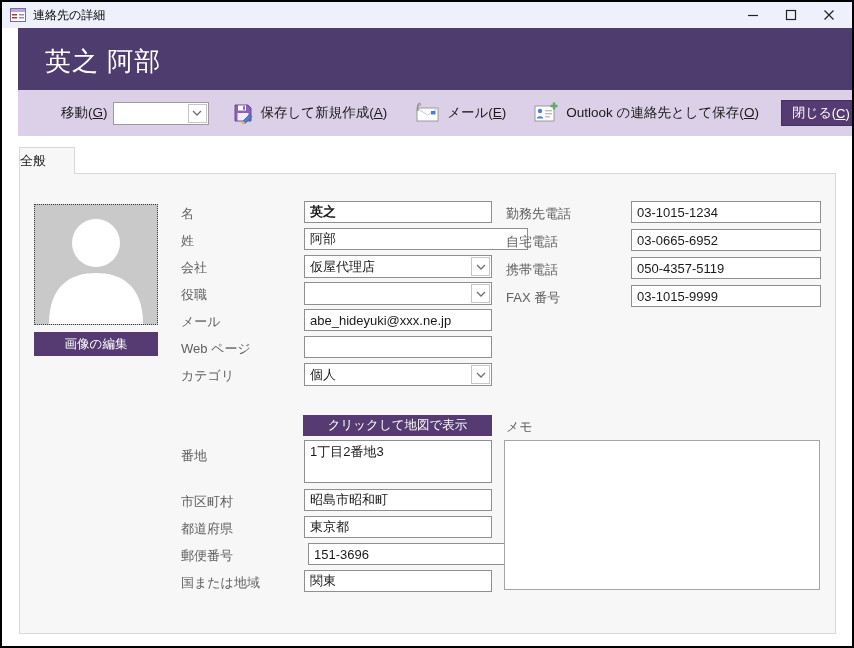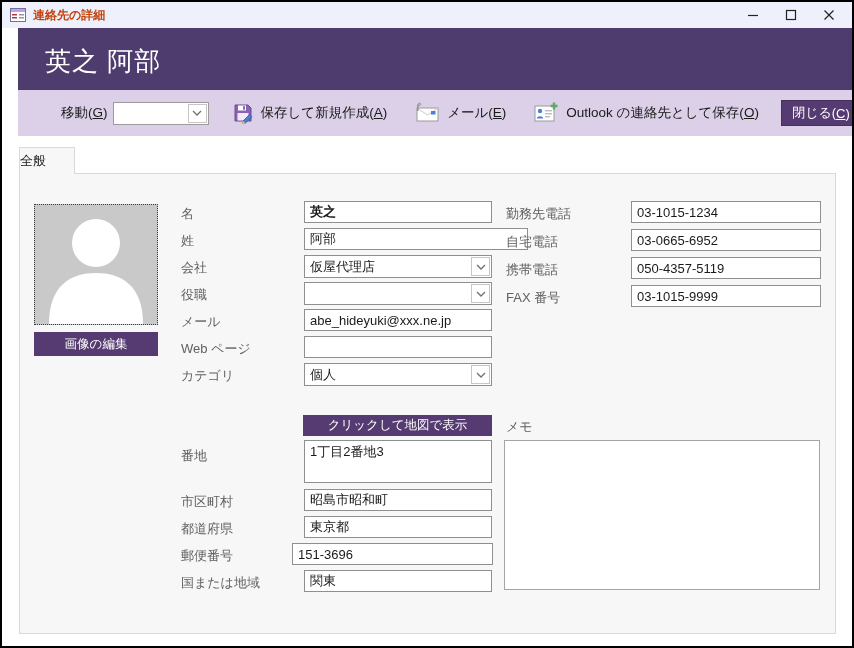--- a/index.html
+++ b/index.html
@@ -3,21 +3,21 @@
 <meta charset="utf-8">
 <style>
   * { box-sizing: border-box; margin: 0; padding: 0; }
   html,body { width:854px; height:648px; }
   body { font-family:"Liberation Sans", sans-serif; background:#ffffff; position:relative; }
   .window { position:absolute; left:0; top:0; width:854px; height:648px; border:2px solid #000; background:#fff; overflow:hidden; }
 
   
   .titlebar { position:absolute; left:0; top:0; width:850px; height:26px; background:#eef1fb; display:flex; align-items:center; }
   .titlebar-icon { width:16px; height:14px; margin-left:8px; flex:0 0 auto; }
-  .titlebar-text { font-size:12px; color:#c2410c; margin-left:7px;font-weight:bold; }
+  .titlebar-text { font-size:12px; color:#000000; margin-left:7px; }
   .win-controls { margin-left:auto; display:flex; height:100%; padding-right:4px; }
   .win-btn { width:38px; height:100%; display:flex; align-items:center; justify-content:center; cursor:default; }
 
   
   .header { position:absolute; left:16px; top:26px; width:850px; height:62px; background:#4e3c6e; }
   .header-name { position:absolute; left:27px; top:16px; font-size:26px; color:#ffffff; letter-spacing:1px; }
 
   
   .toolbar { position:absolute; left:16px; top:88px; width:850px; height:46px; background:#dbd0e8; display:flex; align-items:center; font-size:13.5px; color:#1a1a1a; }
   .tb-label { margin-left:43px; white-space:nowrap; }
@@ -208,21 +208,21 @@
     <span class="lbl" style="left:161px; top:273px">番地</span>
     <textarea class="tarea" style="left: 284px; top: 266px; width: 188px; height: 43px; border-color: rgb(143, 143, 143);">1丁目2番地3</textarea>
 
     <span class="lbl" style="left:161px; top:319px">市区町村</span>
     <input class="inp" style="left: 284px; top: 315px; width: 188px;" value="昭島市昭和町">
 
     <span class="lbl" style="left:161px; top:346px">都道府県</span>
     <input class="inp" style="left: 284px; top: 342px; width: 188px;" value="東京都">
 
     <span class="lbl" style="left:161px; top:373px">郵便番号</span>
-    <input class="inp" style="left: 272px; top: 369px; width: 201px;" value="151-3696">
+    <input class="inp" style="left: 288px; top: 369px; width: 201px;" value="151-3696">
 
     <span class="lbl" style="left:161px; top:400px">国または地域</span>
     <input class="inp" style="left: 284px; top: 396px; width: 188px;" value="関東">
 
     <textarea class="tarea" style="left: 484px; top: 266px; width: 316px; height: 150px;"></textarea>
 
   </div>
 </div>
 
 </body></html>

